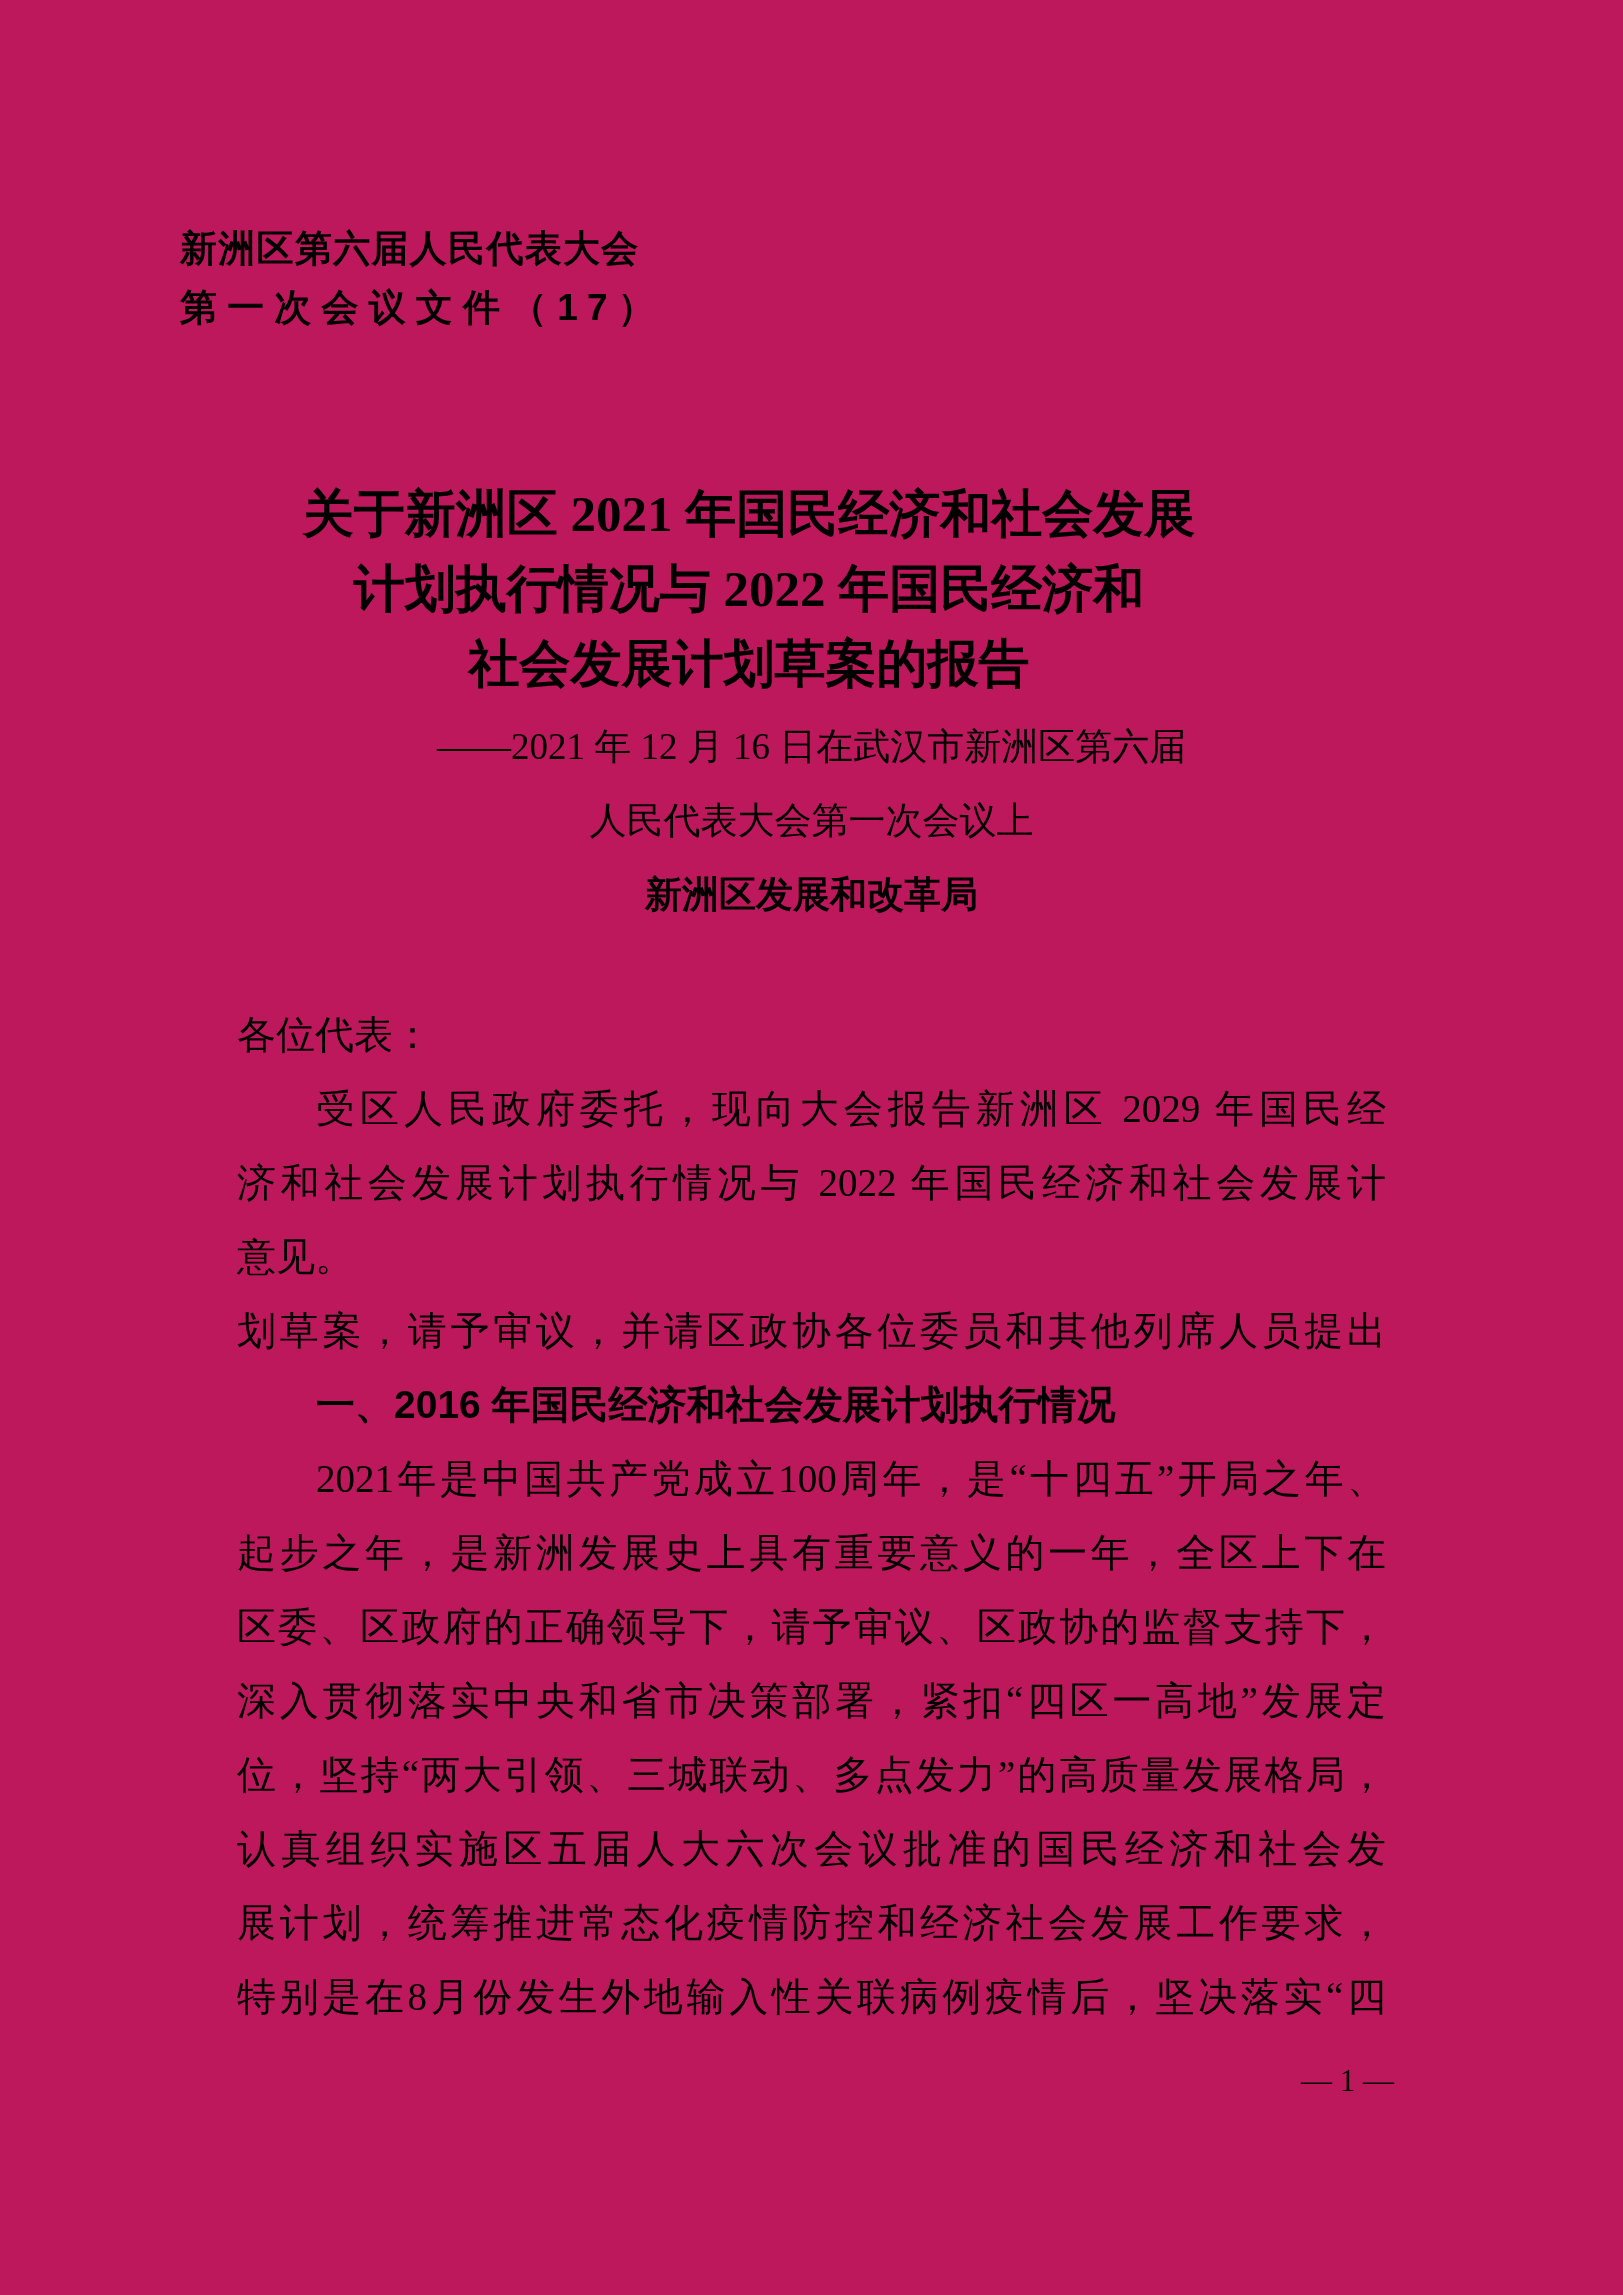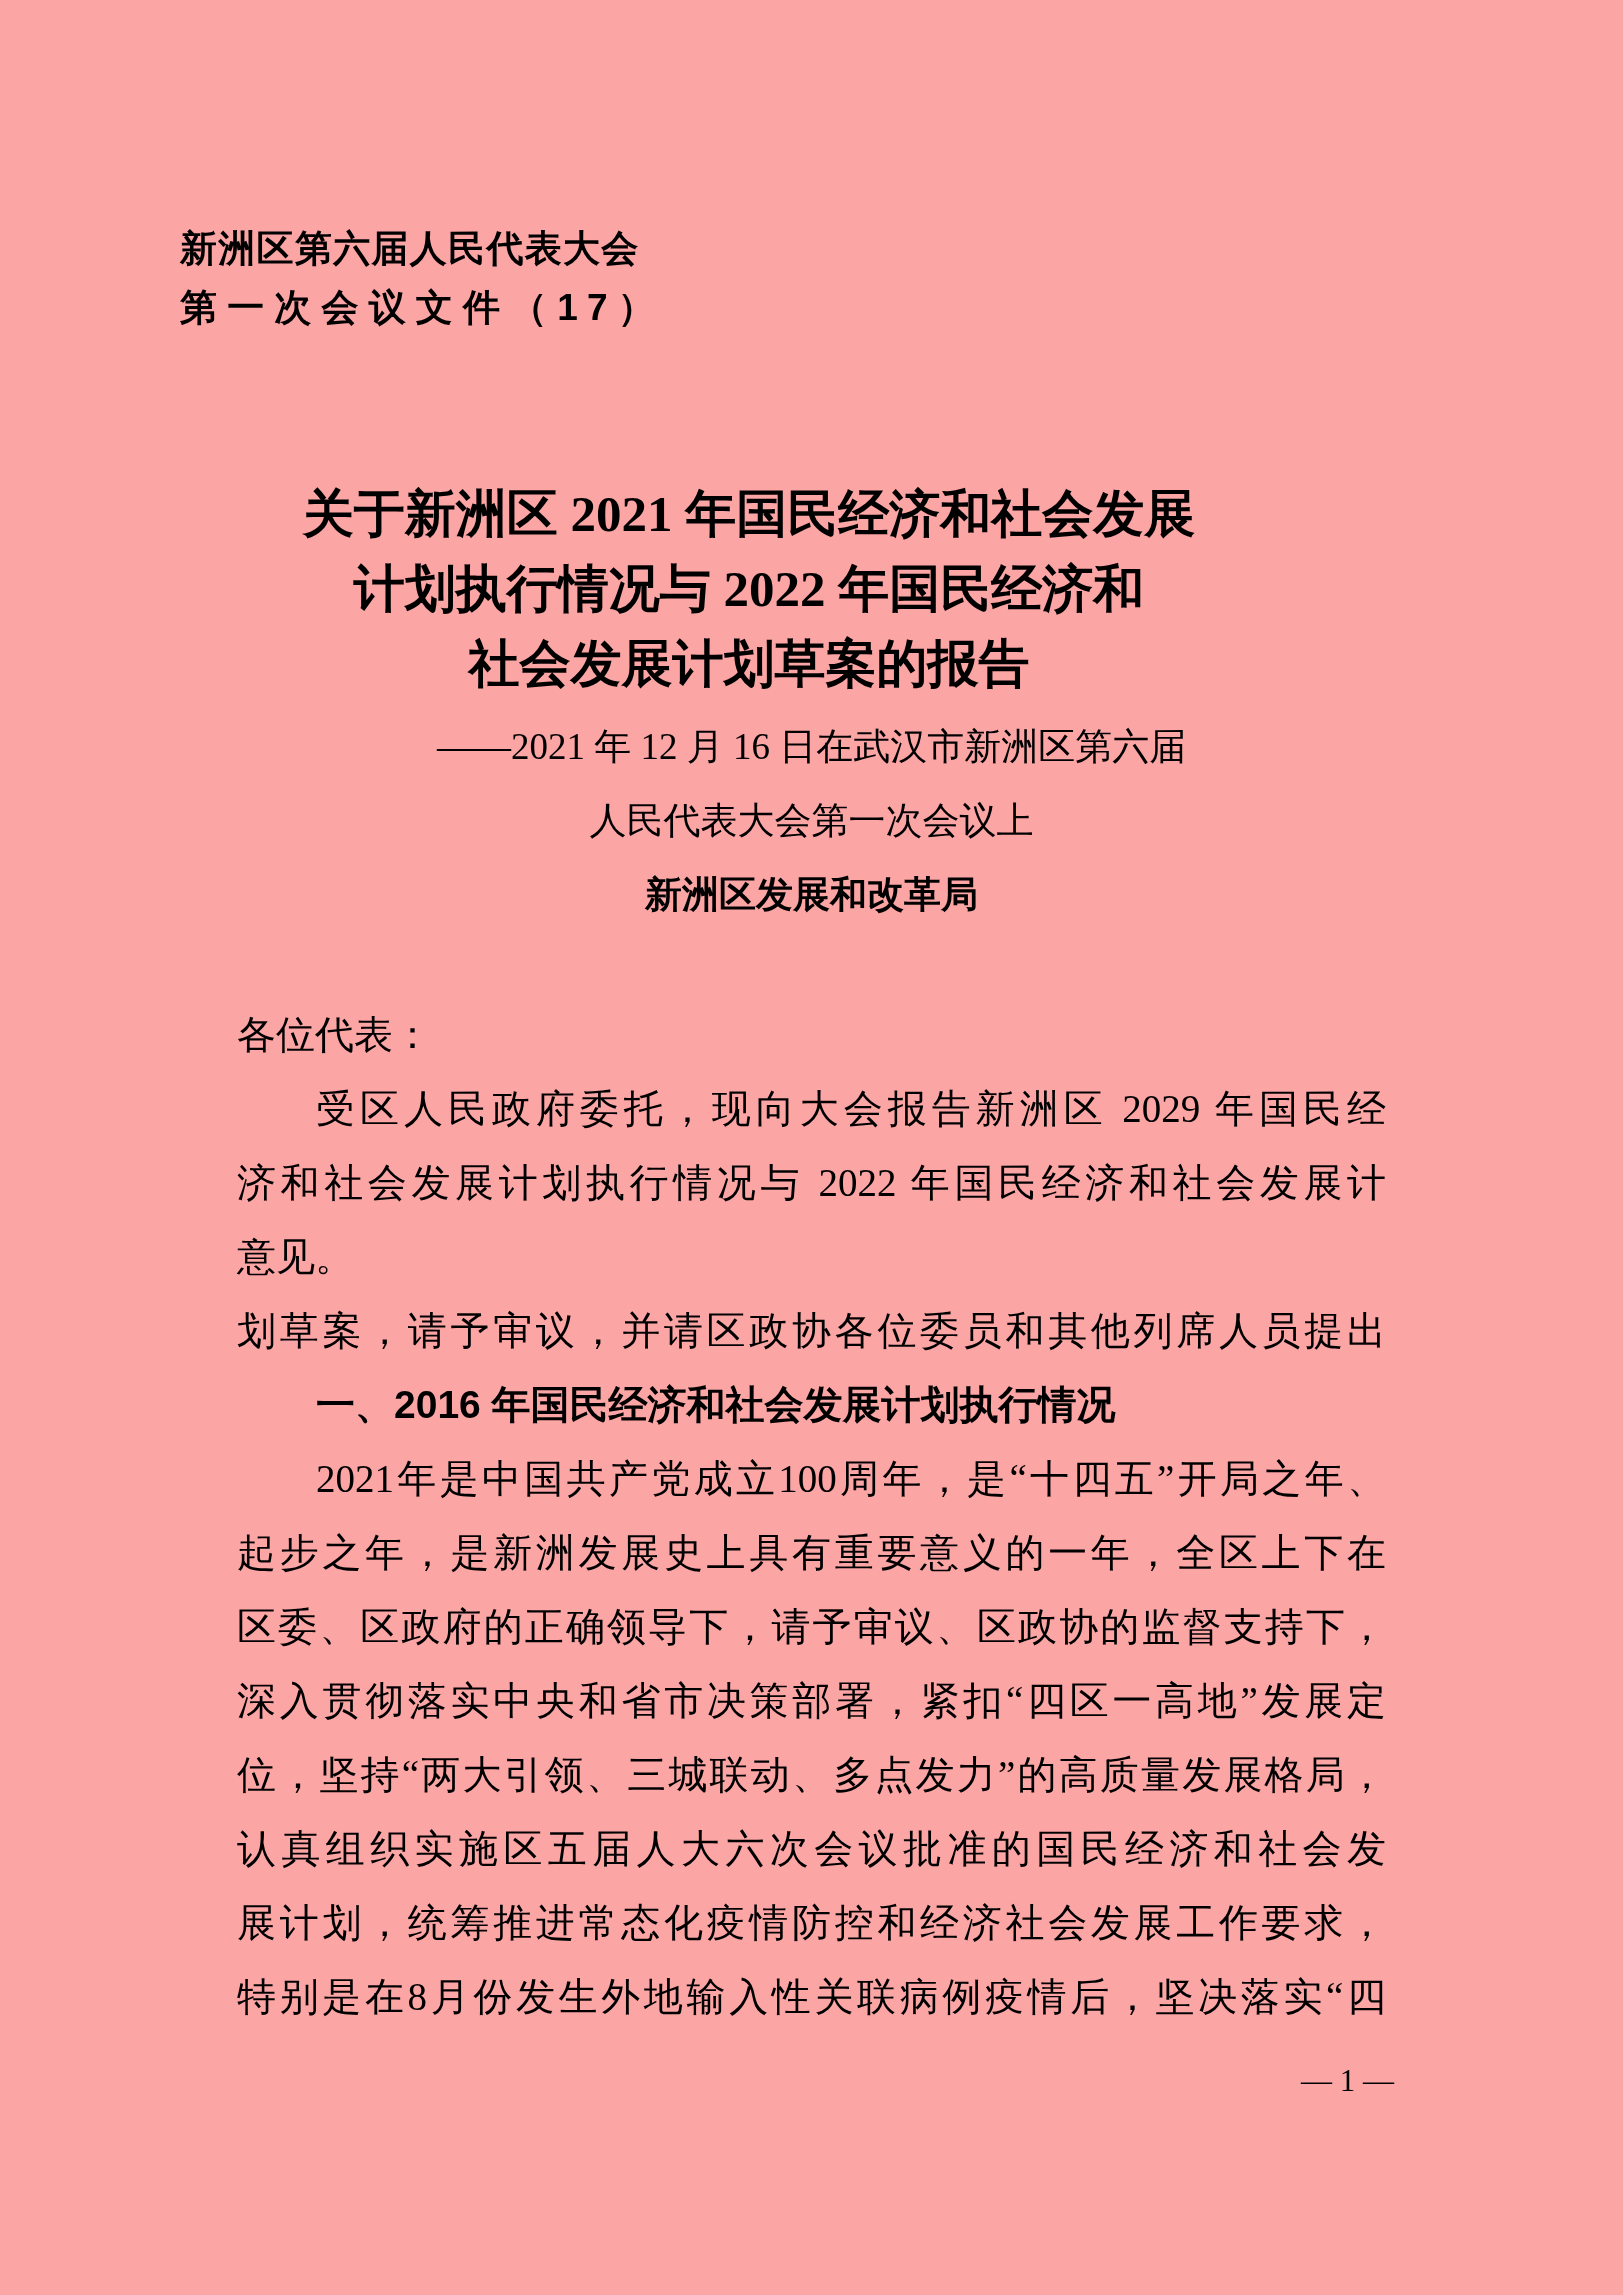--- a/index.html
+++ b/index.html
@@ -5,21 +5,21 @@
   html, body {
     margin: 0;
     padding: 0;
     background: #888;
   }
   .page {
     position: relative;
     width: 1623px;
     height: 2295px;
     margin: 0 auto;
-    background: #fca5a5;
+    background: #be185d;
     color: #000000;
     font-family: "Liberation Serif", serif;
     overflow: hidden;
   }
 
   
   .doc-header {
     position: absolute;
     left: 180px;
     top: 219px;

